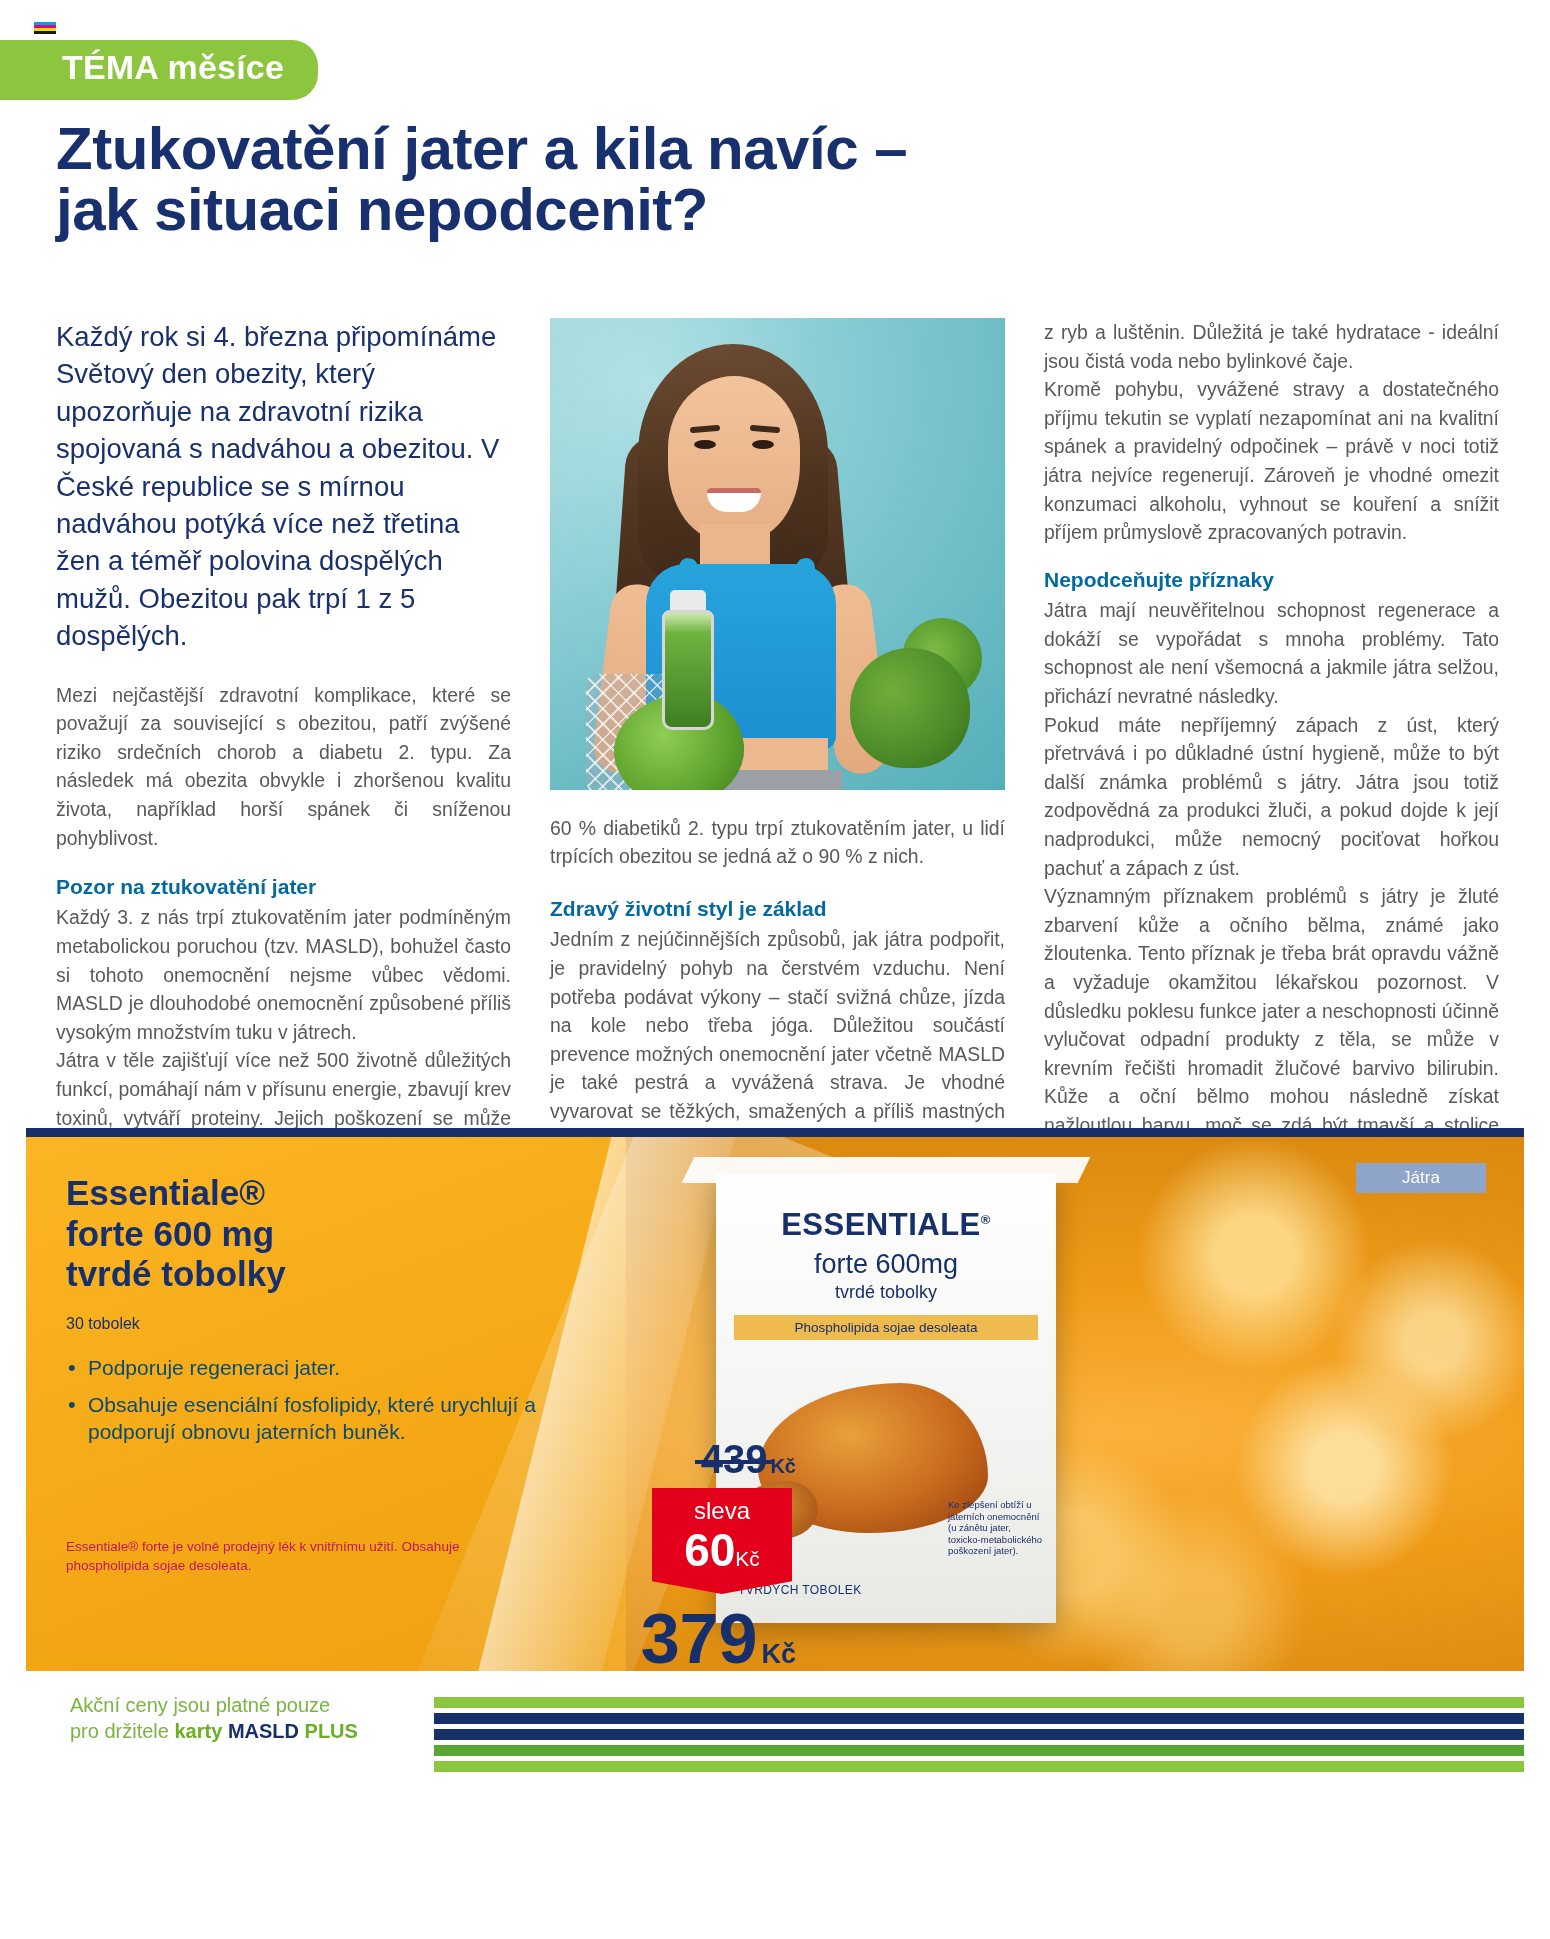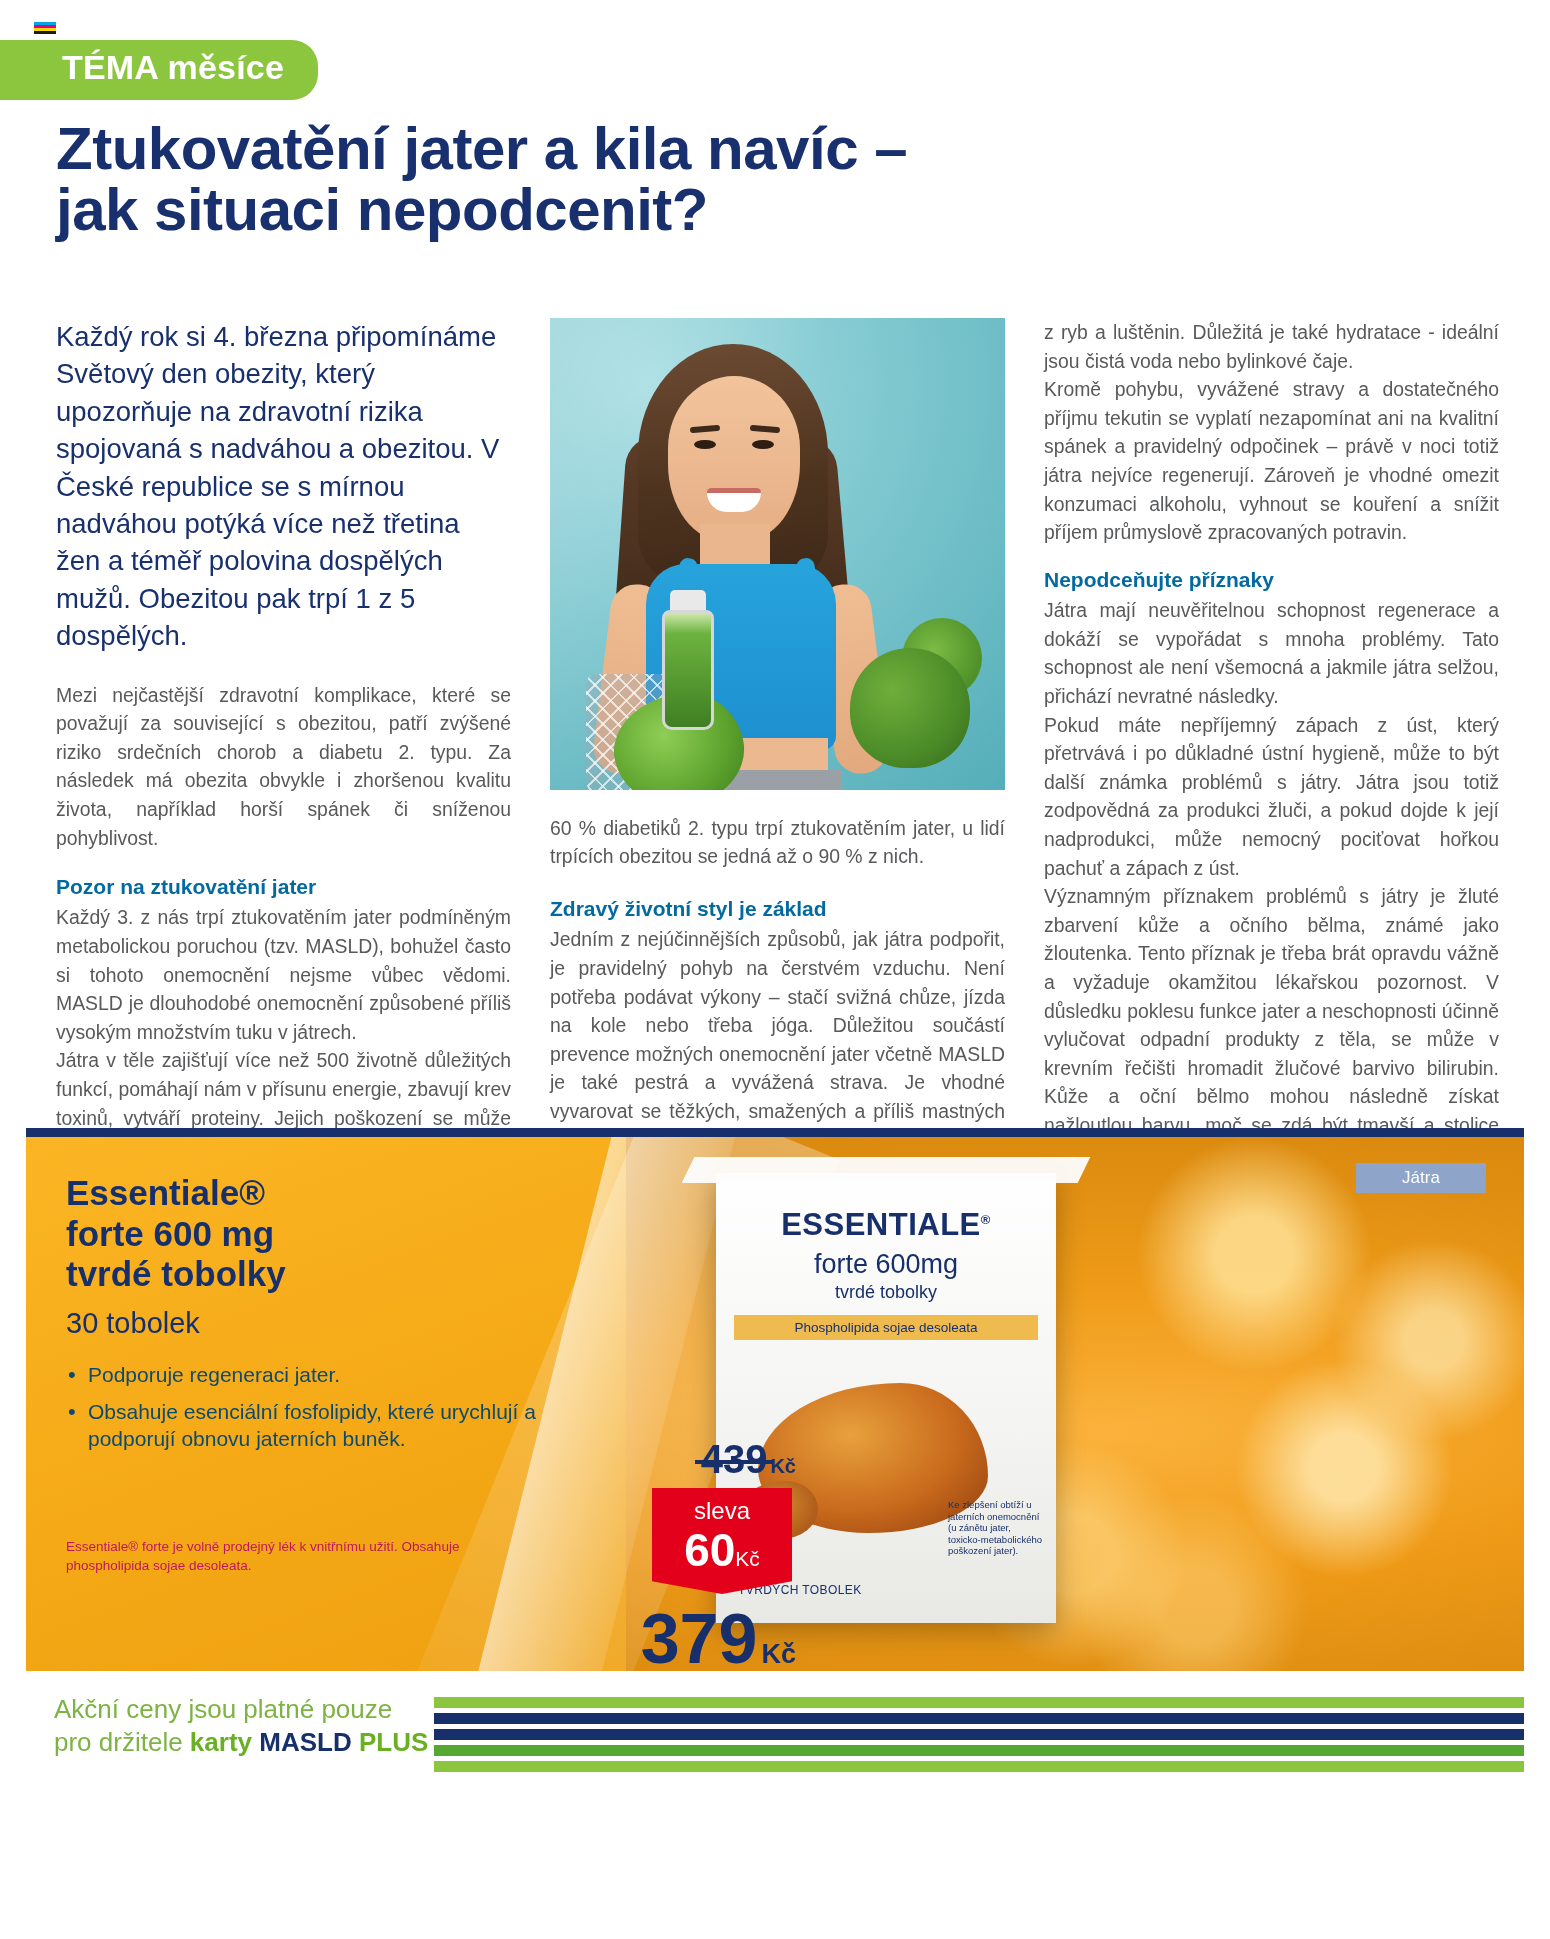--- a/index.html
+++ b/index.html
@@ -153,21 +153,21 @@
   }
   .ad-left:after{ content:""; position:absolute; right:-90px; top:-40px; width:200px; height:700px;
     background:linear-gradient(180deg, rgba(255,255,255,.30), rgba(255,255,255,.05));
     transform:rotate(22deg); }
   .ad-sheen { position:absolute; left:515px; top:-30px; width:120px; height:640px;
     background:linear-gradient(90deg, rgba(255,255,255,.55), rgba(255,255,255,.12));
     transform:rotate(14deg); }
 
   .ad-text { position:absolute; left:40px; top:36px; width:520px; }
   .ad-title { color:#17306c; font-size:35px; font-weight:700; line-height:1.16; }
-  .ad-sub   { color:#17306c; font-size:29px; font-weight:400; margin-top:12px; }
+  .ad-sub   { color:#17306c; font-size:16px; font-weight:400; margin-top:20px; }
   .ad-bullets { margin-top:22px; }
   .ad-bullets li { list-style:none; color:#0c4a6e; font-size:21px; line-height:1.28;
                    margin-bottom:10px; padding-left:22px; position:relative; }
   .ad-bullets li:before { content:"•"; position:absolute; left:2px; top:-1px; font-size:22px; }
 
   .ad-disclaimer { position:absolute; left:40px; top:401px; width:400px;
     color:#be185d; font-size:13.5px; line-height:1.38; }
 
   
   .prodbox { position:absolute; left:690px; top:36px; width:340px; height:450px;
@@ -211,22 +211,22 @@
     clip-path: polygon(0 0, 100% 0, 100% 88%, 50% 100%, 0 88%); }
   .sleva .lbl { font-size:24px; padding-top:9px; }
   .sleva .num { font-size:46px; font-weight:700; line-height:1; margin-top:2px; }
   .sleva .num i { font-style:normal; font-size:21px; font-weight:400; }
   .newprice { text-align:right; margin-top:10px; color:#17306c; font-weight:700; }
   .newprice b { font-size:70px; line-height:1; }
   .newprice i { font-style:normal; font-size:27px; margin-left:4px; }
 
   
   .ad-footer { position:absolute; left:0; top:543px; width:100%; height:109px; background:#ffffff; }
-  .footer-text { position:absolute; left:28px; top:22px; color:#7cb342;
-    font-size:26px; line-height:1.28; }
+  .footer-text { position:absolute; left:44px; top:22px; color:#7cb342;
+    font-size:20px; line-height:1.28; }
   .footer-text .b1 { color:#6ab023; font-weight:700; }
   .footer-text .b2 { color:#17306c; font-weight:700; }
   .footer-bars { position:absolute; left:408px; top:26px; width:1090px; }
   .footer-bars span { display:block; height:11px; margin-bottom:5px; }
   .fb1 { background:#8cc63e; }
   .fb2 { background:#17306c; }
   .fb3 { background:#17306c; }
   .fb4 { background:#57a733; }
   .fb5 { background:#8cc63e; }
 </style>

